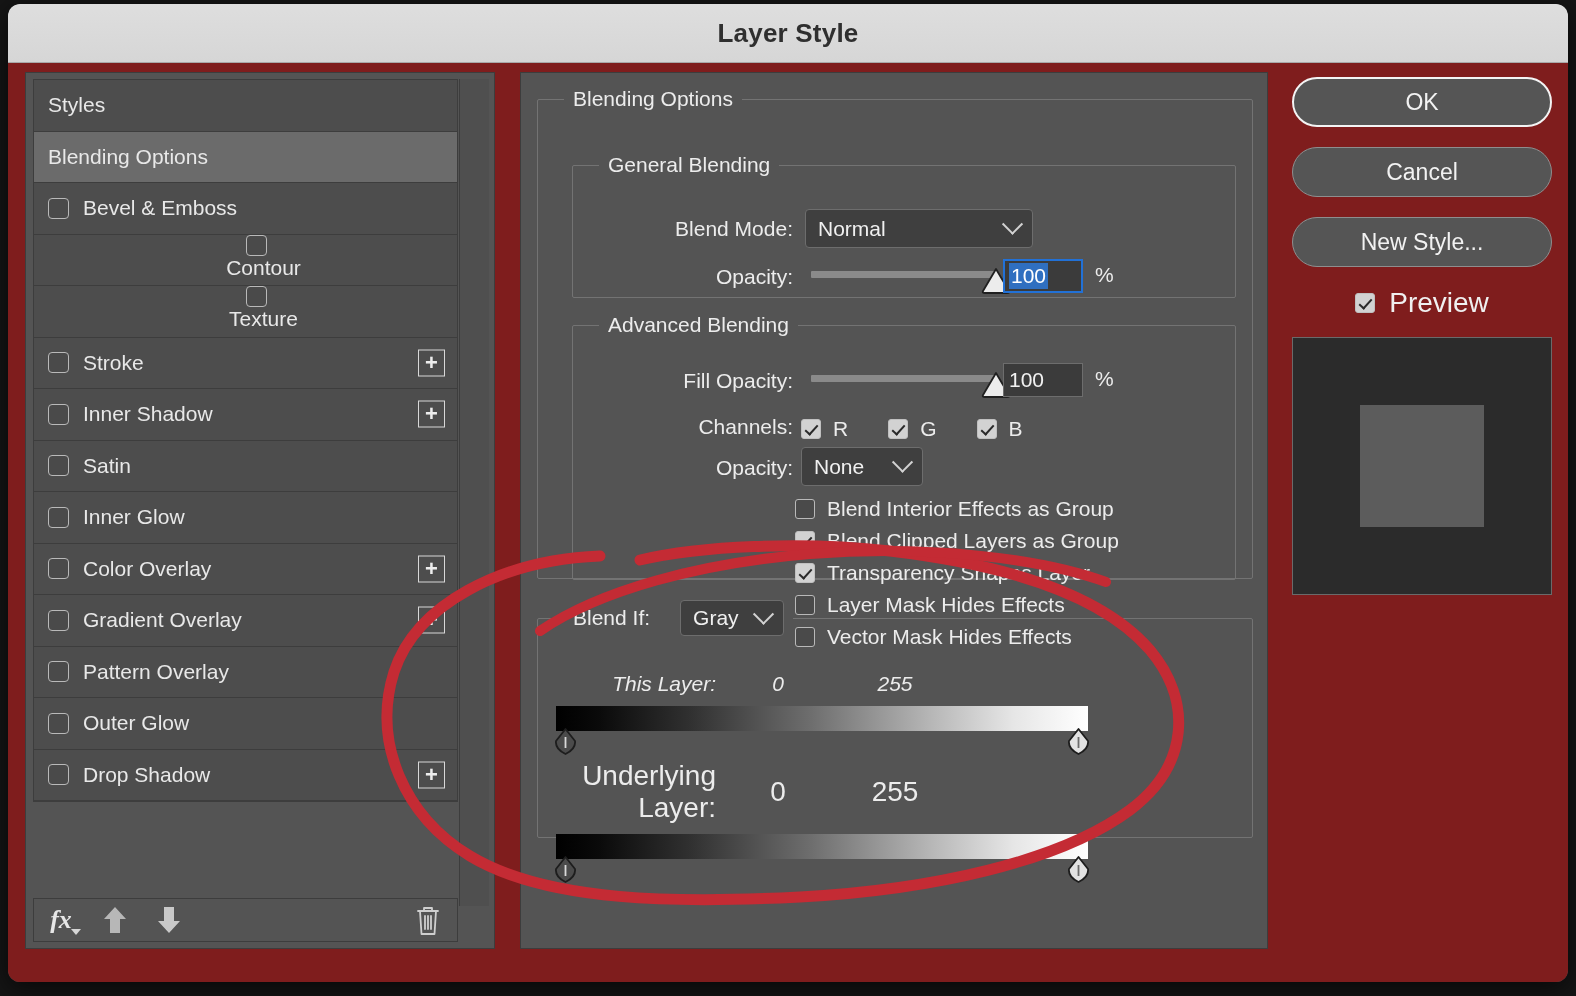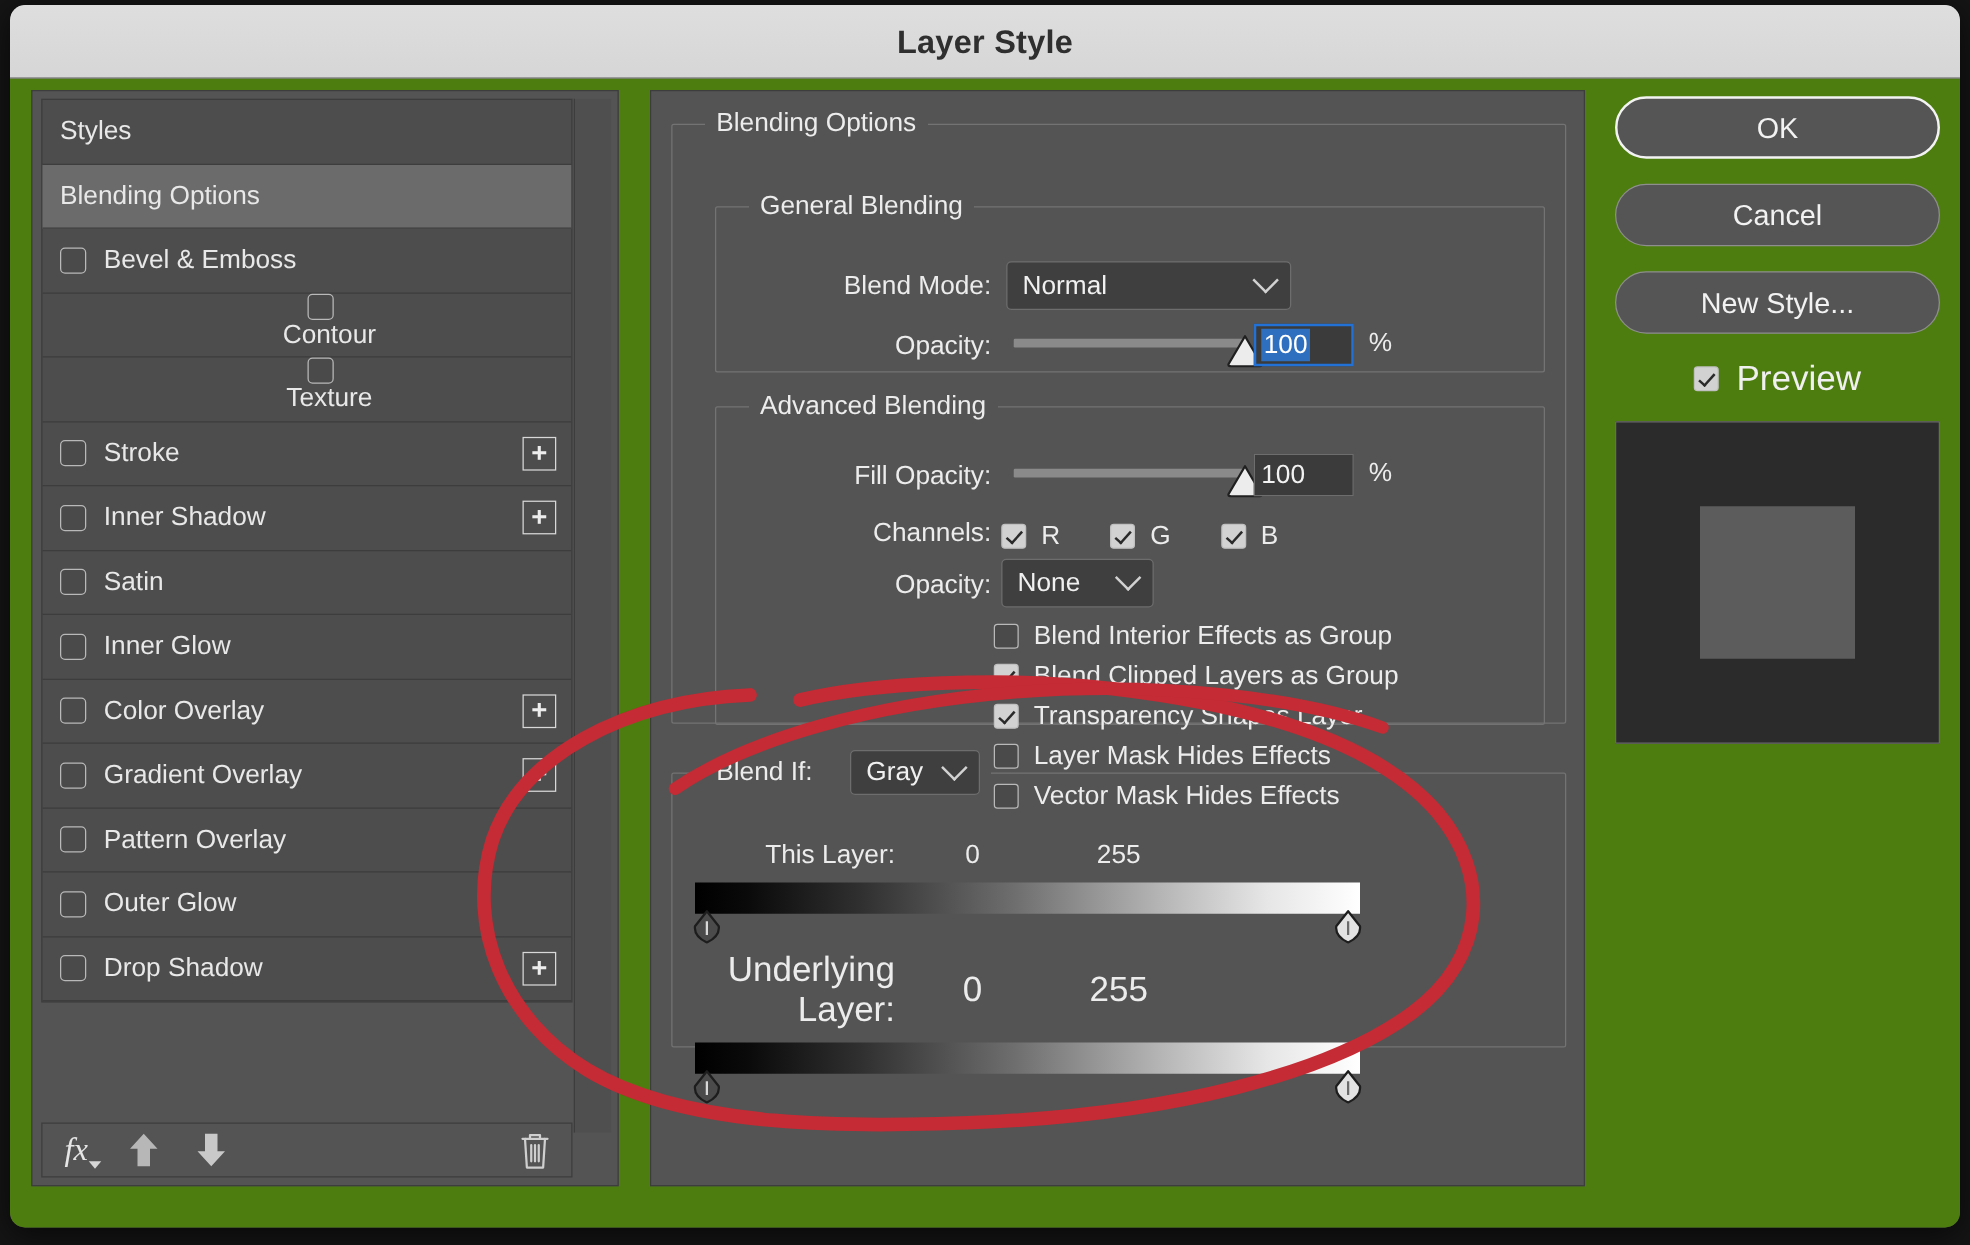--- a/index.html
+++ b/index.html
@@ -47,21 +47,21 @@
   #title-text {
     color: #2f2f2f;
     font-size: 26px;
     font-weight: bold;
     letter-spacing: .2px;
   }
 
   #dialog-body {
     position: relative;
     height: 920px;
-    background: #4d7c0f;
+    background: #7f1d1d;
   }
 
   
   #sidebar {
     position: absolute;
     left: 17px;
     top: 9px;
     width: 470px;
     height: 877px;
     background: #545454;
@@ -133,20 +133,21 @@
     border: 1px solid #3d3d3d;
     background: #545454;
     display: flex;
     align-items: center;
     box-sizing: border-box;
   }
   .tb-btn {
     width: 54px; height: 42px;
     display: flex; align-items: center; justify-content: center;
     position: relative;
+    font-weight: bold;
   }
   .fx-glyph {
     color: #e6e6e6;
     font-size: 26px;
     font-style: italic;
     font-family: "Liberation Serif", serif;
   }
   .fx-caret {
     position: absolute;
     right: 7px; bottom: 6px;
@@ -555,21 +556,21 @@
 
       <fieldset class="grp" id="grp-blendif">
         <legend style="display:flex; align-items:center; gap:12px;">
           <span>Blend If:</span>
           <span class="combo" style="width:104px; height:36px; display:inline-flex;margin-left:18px;">
             <span>Gray</span>
             <span class="chev"></span>
           </span>
         </legend>
 
-        <div style="position:absolute; left:18px; top:36px; width:680px;">
+        <div style="position:absolute; left:18px; top:36px; width:680px;font-style:italic;">
           <div style="display:flex; align-items:baseline; color:#ececec; font-size:21px;">
             <span style="width:160px; text-align:right;">This Layer:</span>
             <span style="width:124px; text-align:center;">0</span>
             <span style="width:110px; text-align:center;">255</span>
           </div>
           <div style="position:relative; margin-top:10px; width:532px;">
             <div class="grad-bar"></div>
             <svg class="pin" viewBox="0 0 23 27" style="left:-2px; top:22px;">
               <path d="M11.5 1 L21 13 Q22 21 11.5 26 Q1 21 2 13 Z" fill="#4b4b4b" stroke="#1d1d1d" stroke-width="1.8" stroke-linejoin="round"></path>
               <line x1="11.5" y1="9" x2="11.5" y2="20" stroke="#d9d9d9" stroke-width="1.8"></line>

